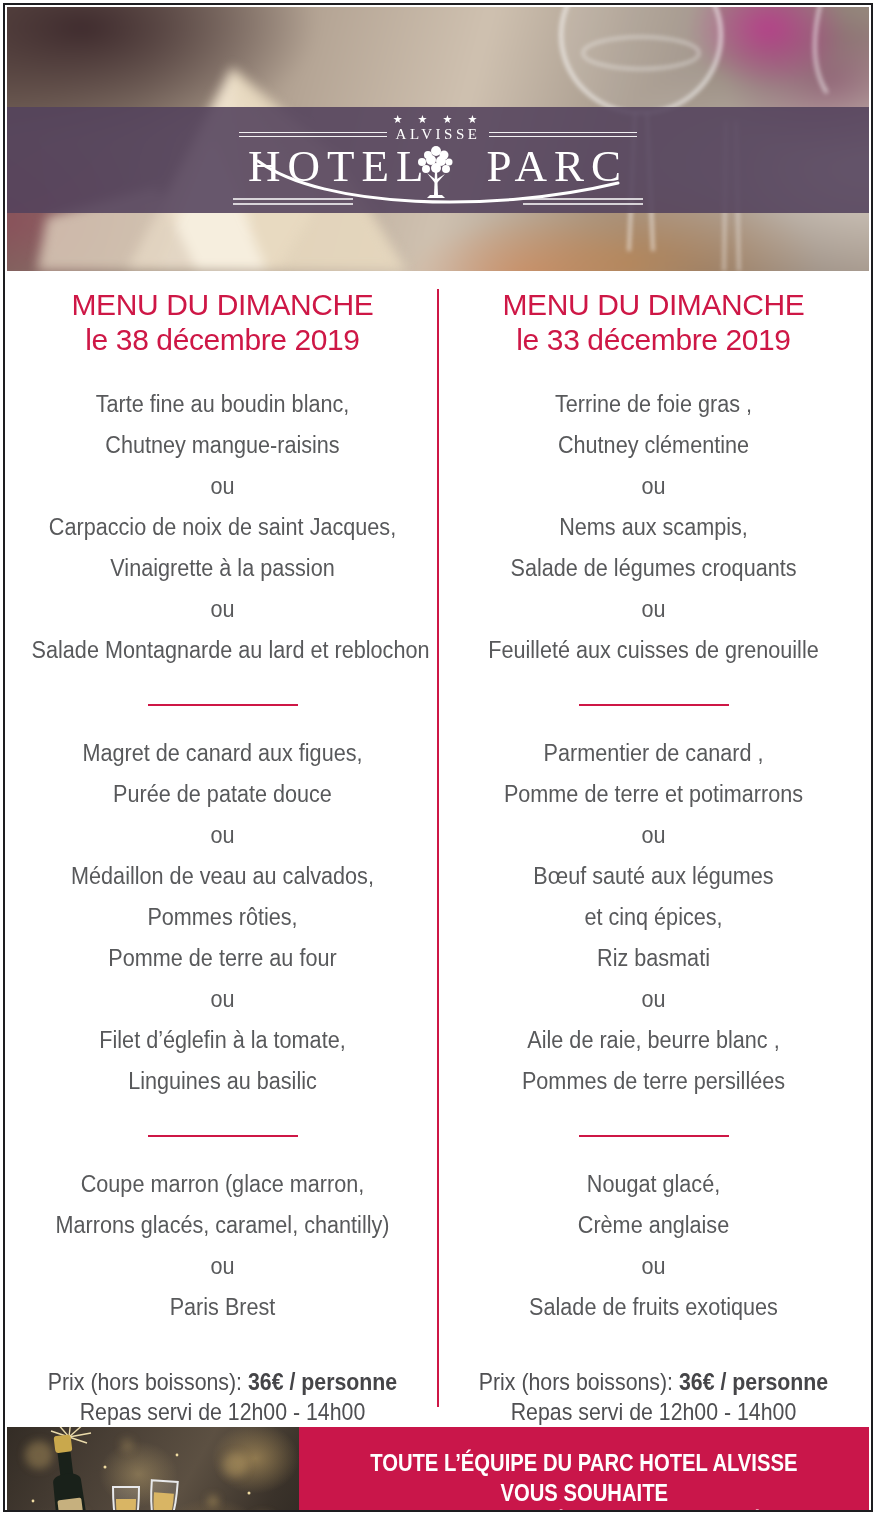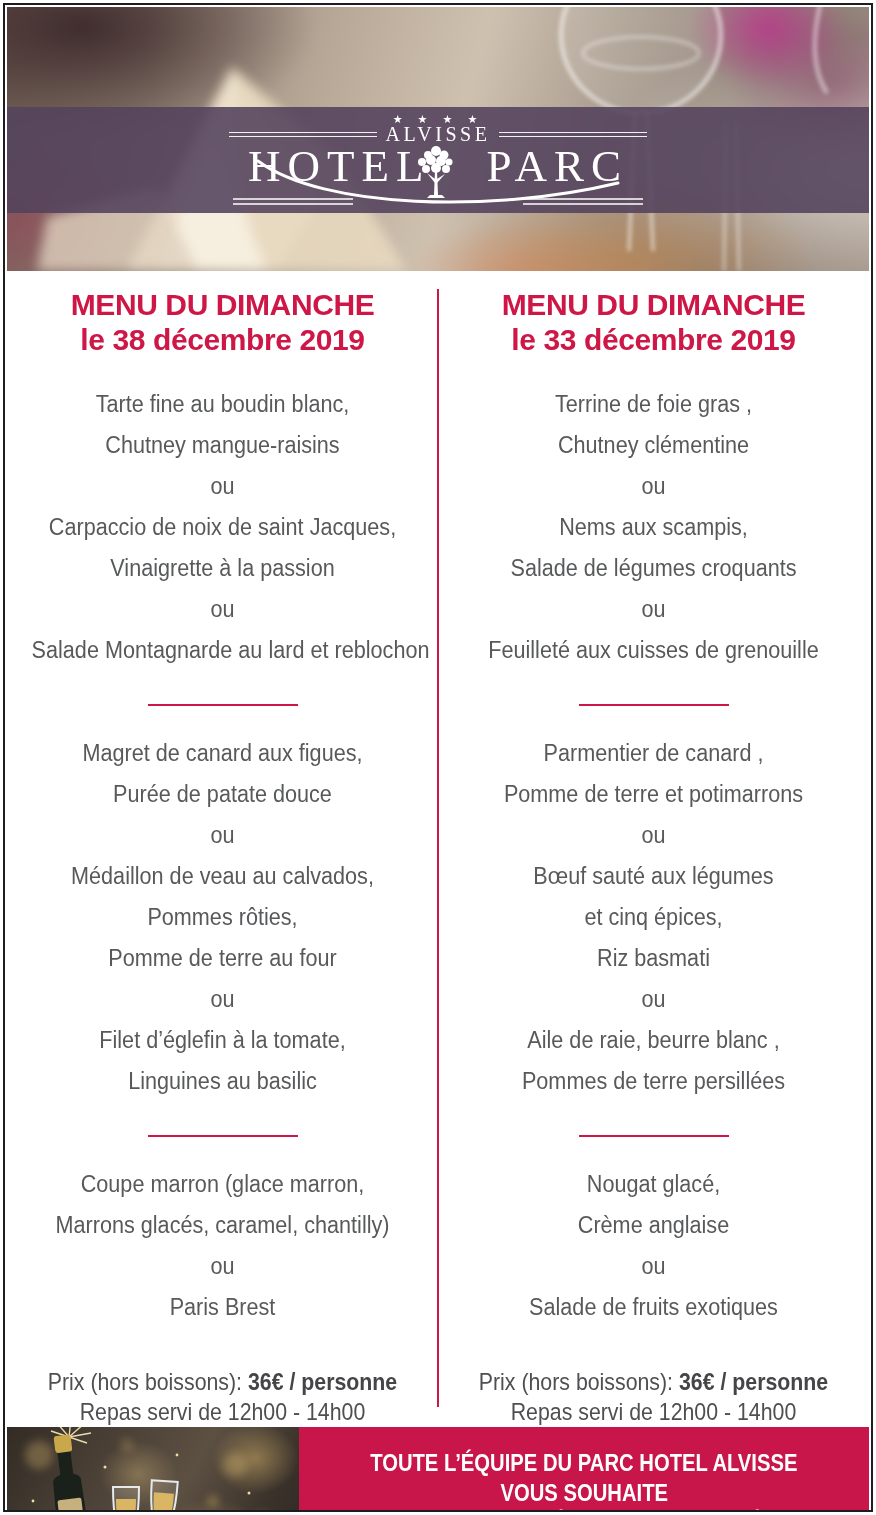--- a/index.html
+++ b/index.html
@@ -34,33 +34,33 @@
     position:absolute; left:0; right:0; top:100px; height:106px;
     background:var(--band_purple); color:#fff; text-align:center;
   }
   .logo-stars { font-size:11px; letter-spacing:6px; margin-top:6px; line-height:12px; color:#fff; }
   .alvisse-row { display:flex; align-items:center; justify-content:center; gap:9px; margin-top:1px; }
   .dline {
     width:148px; height:5px; box-sizing:border-box;
     border-top:1.6px solid rgba(255,255,255,.92);
     border-bottom:1.6px solid rgba(255,255,255,.92);
   }
-  .logo-alvisse { font-family:"Liberation Serif", serif; font-size:20px; letter-spacing:3.5px; line-height:16px; }
+  .logo-alvisse { font-family:"Liberation Serif", serif; font-size:15px; letter-spacing:3.5px; line-height:16px; }
   .logo-main {
     margin-top:-1px; font-family:"Liberation Serif", serif; font-size:45px; line-height:50px;
     letter-spacing:7px; display:flex; justify-content:center; gap:56px;
   }
   .logo-art { position:absolute; left:50%; transform:translateX(-50%); top:36px; pointer-events:none; }
 
   
   .menus { position:relative; flex:1; display:flex; align-items:flex-start; }
   .vdivider { position:absolute; left:50%; top:18px; bottom:20px; width:2px; margin-left:-1px; background:var(--accent); }
   .menu-col { width:50%; box-sizing:border-box; text-align:center; padding:0 8px; }
   .menu-title {
-    margin:16px 0 0; color:var(--accent); font-weight:bold;
+    margin:16px 0 0; color:var(--accent); font-weight:normal;
     font-size:30px; line-height:35px; letter-spacing:-0.4px;
   }
   .course { margin-top:27px; }
   .mline { font-size:23.5px; line-height:41px; color:var(--menu_text_gray); transform:scaleX(.92); white-space:nowrap; }
   .sep { width:150px; height:2px; background:var(--accent); margin:33px auto 0; }
   .price-line { margin-top:38px; font-size:24.5px; line-height:31px; color:#4f4f52; transform:scaleX(.87); white-space:nowrap; }
   .price-line strong { color:#454548; }
   .service-line { font-size:24.5px; line-height:30px; color:#4f4f52; transform:scaleX(.87); white-space:nowrap; }
 
   

